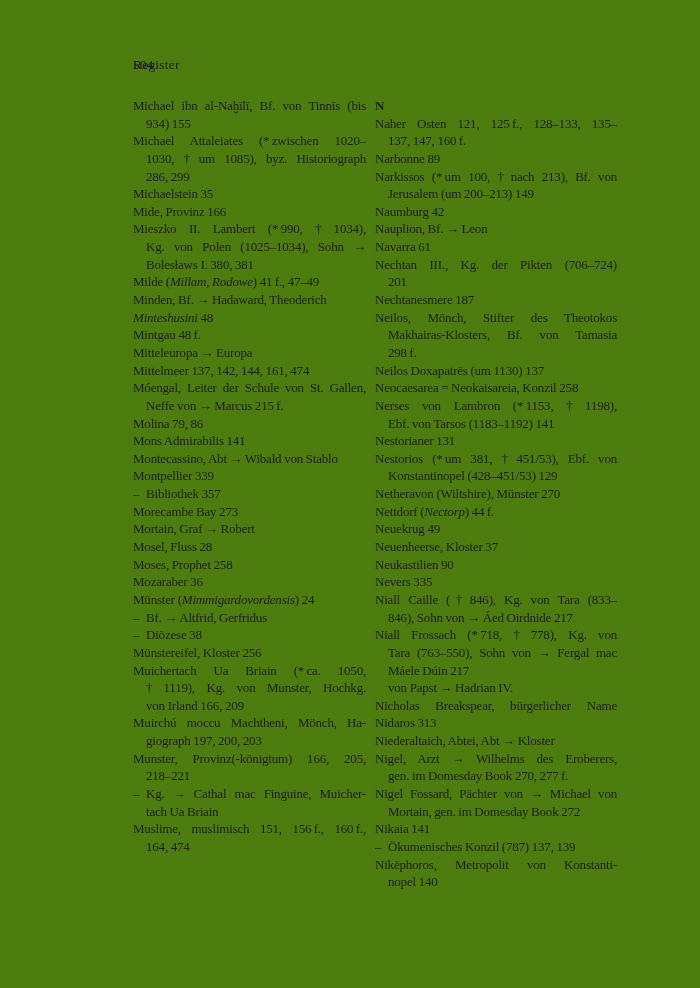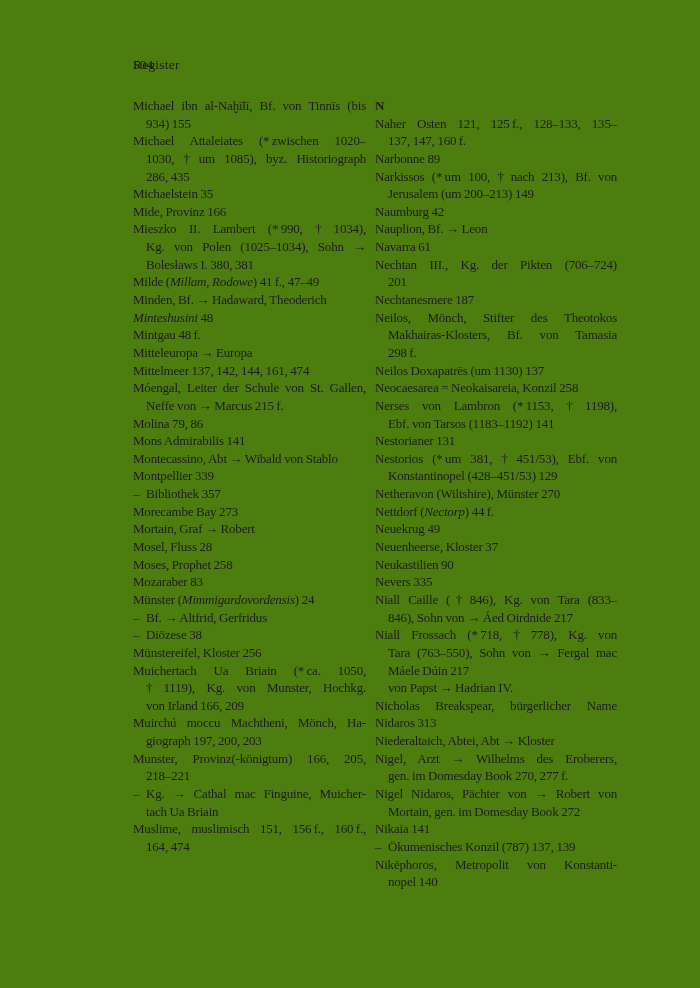--- a/index.html
+++ b/index.html
@@ -39,21 +39,21 @@
   <div class="running-header">
     <span class="page-number">504</span>
     <span class="header-title">Register</span>
   </div>
   <div class="body-block">
     <div class="col col-left" id="col-left">
         <div class="line j">Michael ibn al-Naḫīlī, Bf. von Tinnīs (bis</div>
         <div class="line i1">934) 155</div>
         <div class="line j">Michael Attaleiates (* zwischen 1020–</div>
         <div class="line i1 j">1030, † um 1085), byz. Historiograph</div>
-        <div class="line i1">286, 435</div>
+        <div class="line i1">286, 299</div>
         <div class="line">Michaelstein 35</div>
         <div class="line">Mide, Provinz 166</div>
         <div class="line j">Mieszko II. Lambert (* 990, † 1034),</div>
         <div class="line i1 j">Kg. von Polen (1025–1034), Sohn →</div>
         <div class="line i1">Bolesławs I. 380, 381</div>
         <div class="line">Milde (<span class="it">Millam, Rodowe</span>) 41 f., 47–49</div>
         <div class="line">Minden, Bf. → Hadaward, Theoderich</div>
         <div class="line"><span class="it">Minteshusini</span> 48</div>
         <div class="line">Mintgau 48 f.</div>
         <div class="line">Mitteleuropa → Europa</div>
@@ -62,21 +62,21 @@
         <div class="line i1">Neffe von → Marcus 215 f.</div>
         <div class="line">Molina 79, 86</div>
         <div class="line">Mons Admirabilis 141</div>
         <div class="line">Montecassino, Abt → Wibald von Stablo</div>
         <div class="line">Montpellier 339</div>
         <div class="line"><span class="dash">–</span>Bibliothek 357</div>
         <div class="line">Morecambe Bay 273</div>
         <div class="line">Mortain, Graf → Robert</div>
         <div class="line">Mosel, Fluss 28</div>
         <div class="line">Moses, Prophet 258</div>
-        <div class="line">Mozaraber 83</div>
+        <div class="line">Mozaraber 36</div>
         <div class="line">Münster (<span class="it">Mimmigardovordensis</span>) 24</div>
         <div class="line"><span class="dash">–</span>Bf. → Altfrid, Gerfridus</div>
         <div class="line"><span class="dash">–</span>Diözese 38</div>
         <div class="line">Münstereifel, Kloster 256</div>
         <div class="line j">Muichertach Ua Briain (* ca. 1050,</div>
         <div class="line i1 j">† 1119), Kg. von Munster, Hochkg.</div>
         <div class="line i1">von Irland 166, 209</div>
         <div class="line j">Muirchú moccu Machtheni, Mönch, Ha-</div>
         <div class="line i1">giograph 197, 200, 203</div>
         <div class="line j">Munster, Provinz(-königtum) 166, 205,</div>
@@ -119,21 +119,21 @@
         <div class="line i1">846), Sohn von → Áed Oirdnide 217</div>
         <div class="line j">Niall Frossach (* 718, † 778), Kg. von</div>
         <div class="line i1 j">Tara (763–550), Sohn von → Fergal mac</div>
         <div class="line i1">Máele Dúin 217</div>
         <div class="line i1">von Papst → Hadrian IV.</div>
         <div class="line j">Nicholas Breakspear, bürgerlicher Name</div>
         <div class="line">Nidaros 313</div>
         <div class="line">Niederaltaich, Abtei, Abt → Kloster</div>
         <div class="line j">Nigel, Arzt → Wilhelms des Eroberers,</div>
         <div class="line i1">gen. im Domesday Book 270, 277 f.</div>
-        <div class="line j">Nigel Nidaros, Pächter von → Robert von</div>
+        <div class="line j">Nigel Fossard, Pächter von → Michael von</div>
         <div class="line i1">Mortain, gen. im Domesday Book 272</div>
         <div class="line">Nikaia 141</div>
         <div class="line"><span class="dash">–</span>Ökumenisches Konzil (787) 137, 139</div>
         <div class="line j">Nikēphoros, Metropolit von Konstanti-</div>
         <div class="line i1">nopel 140</div>
       </div>
   </div>
 </div>
 
 </body></html>

